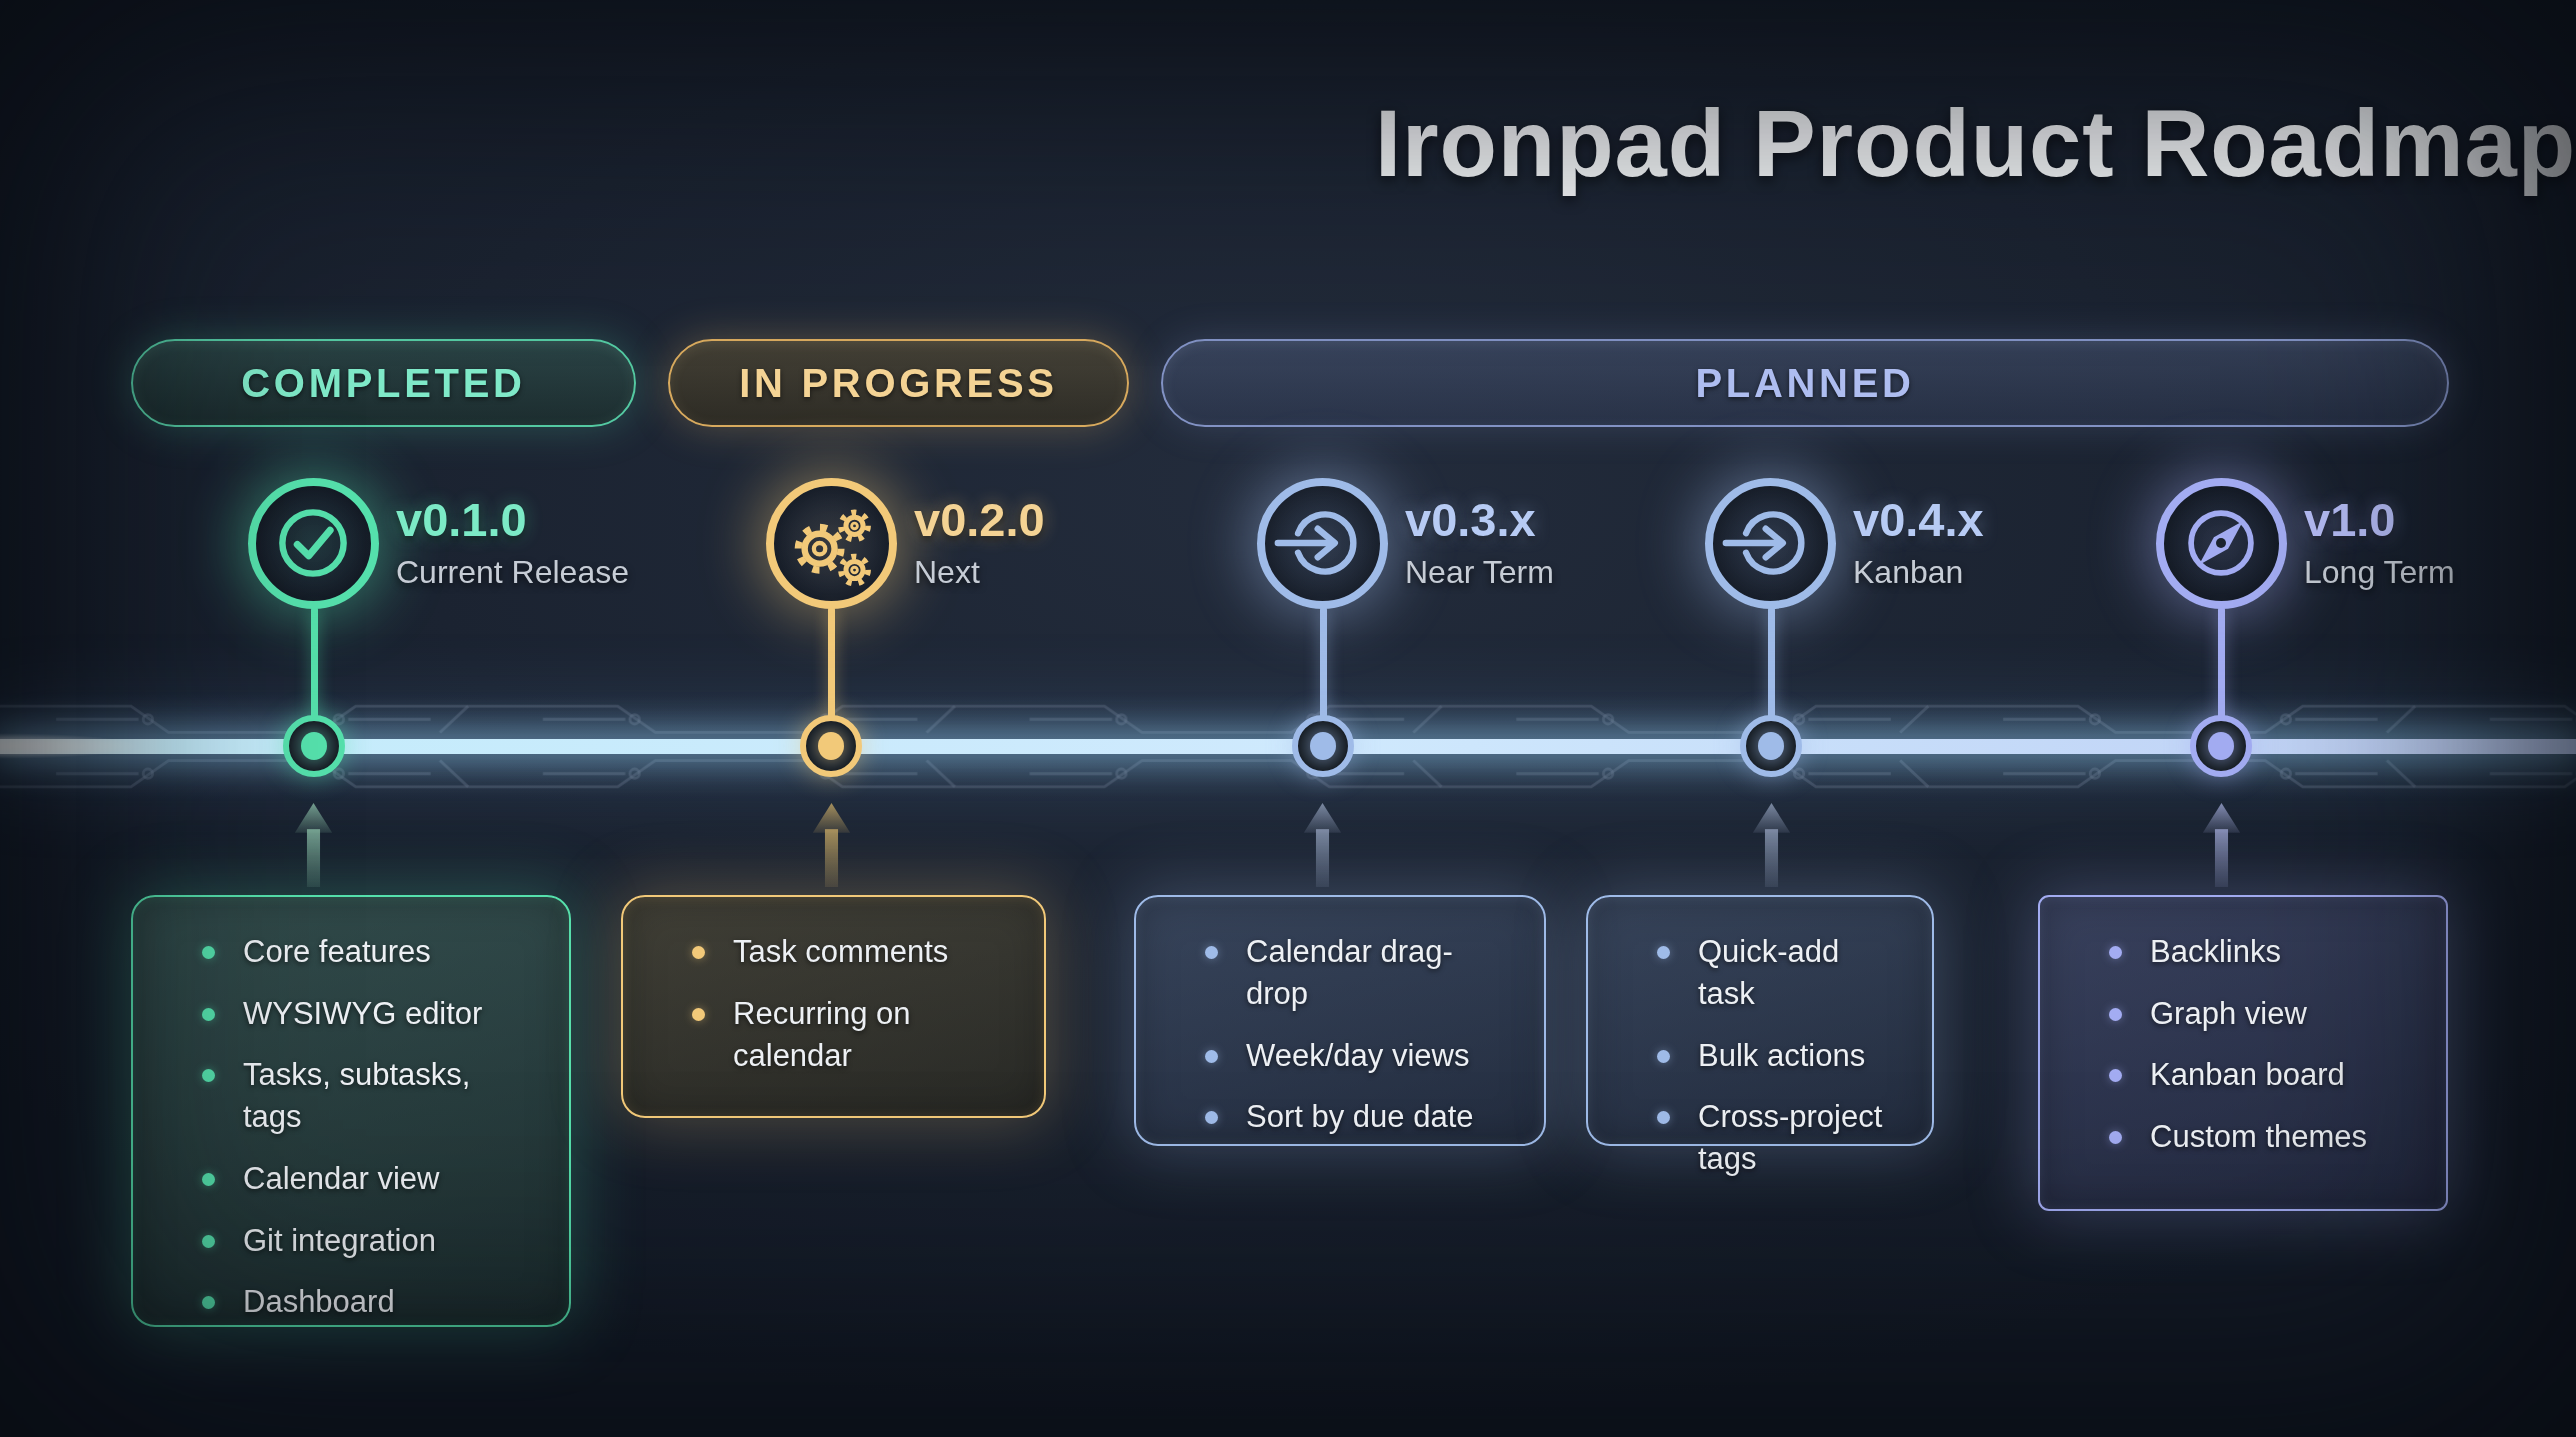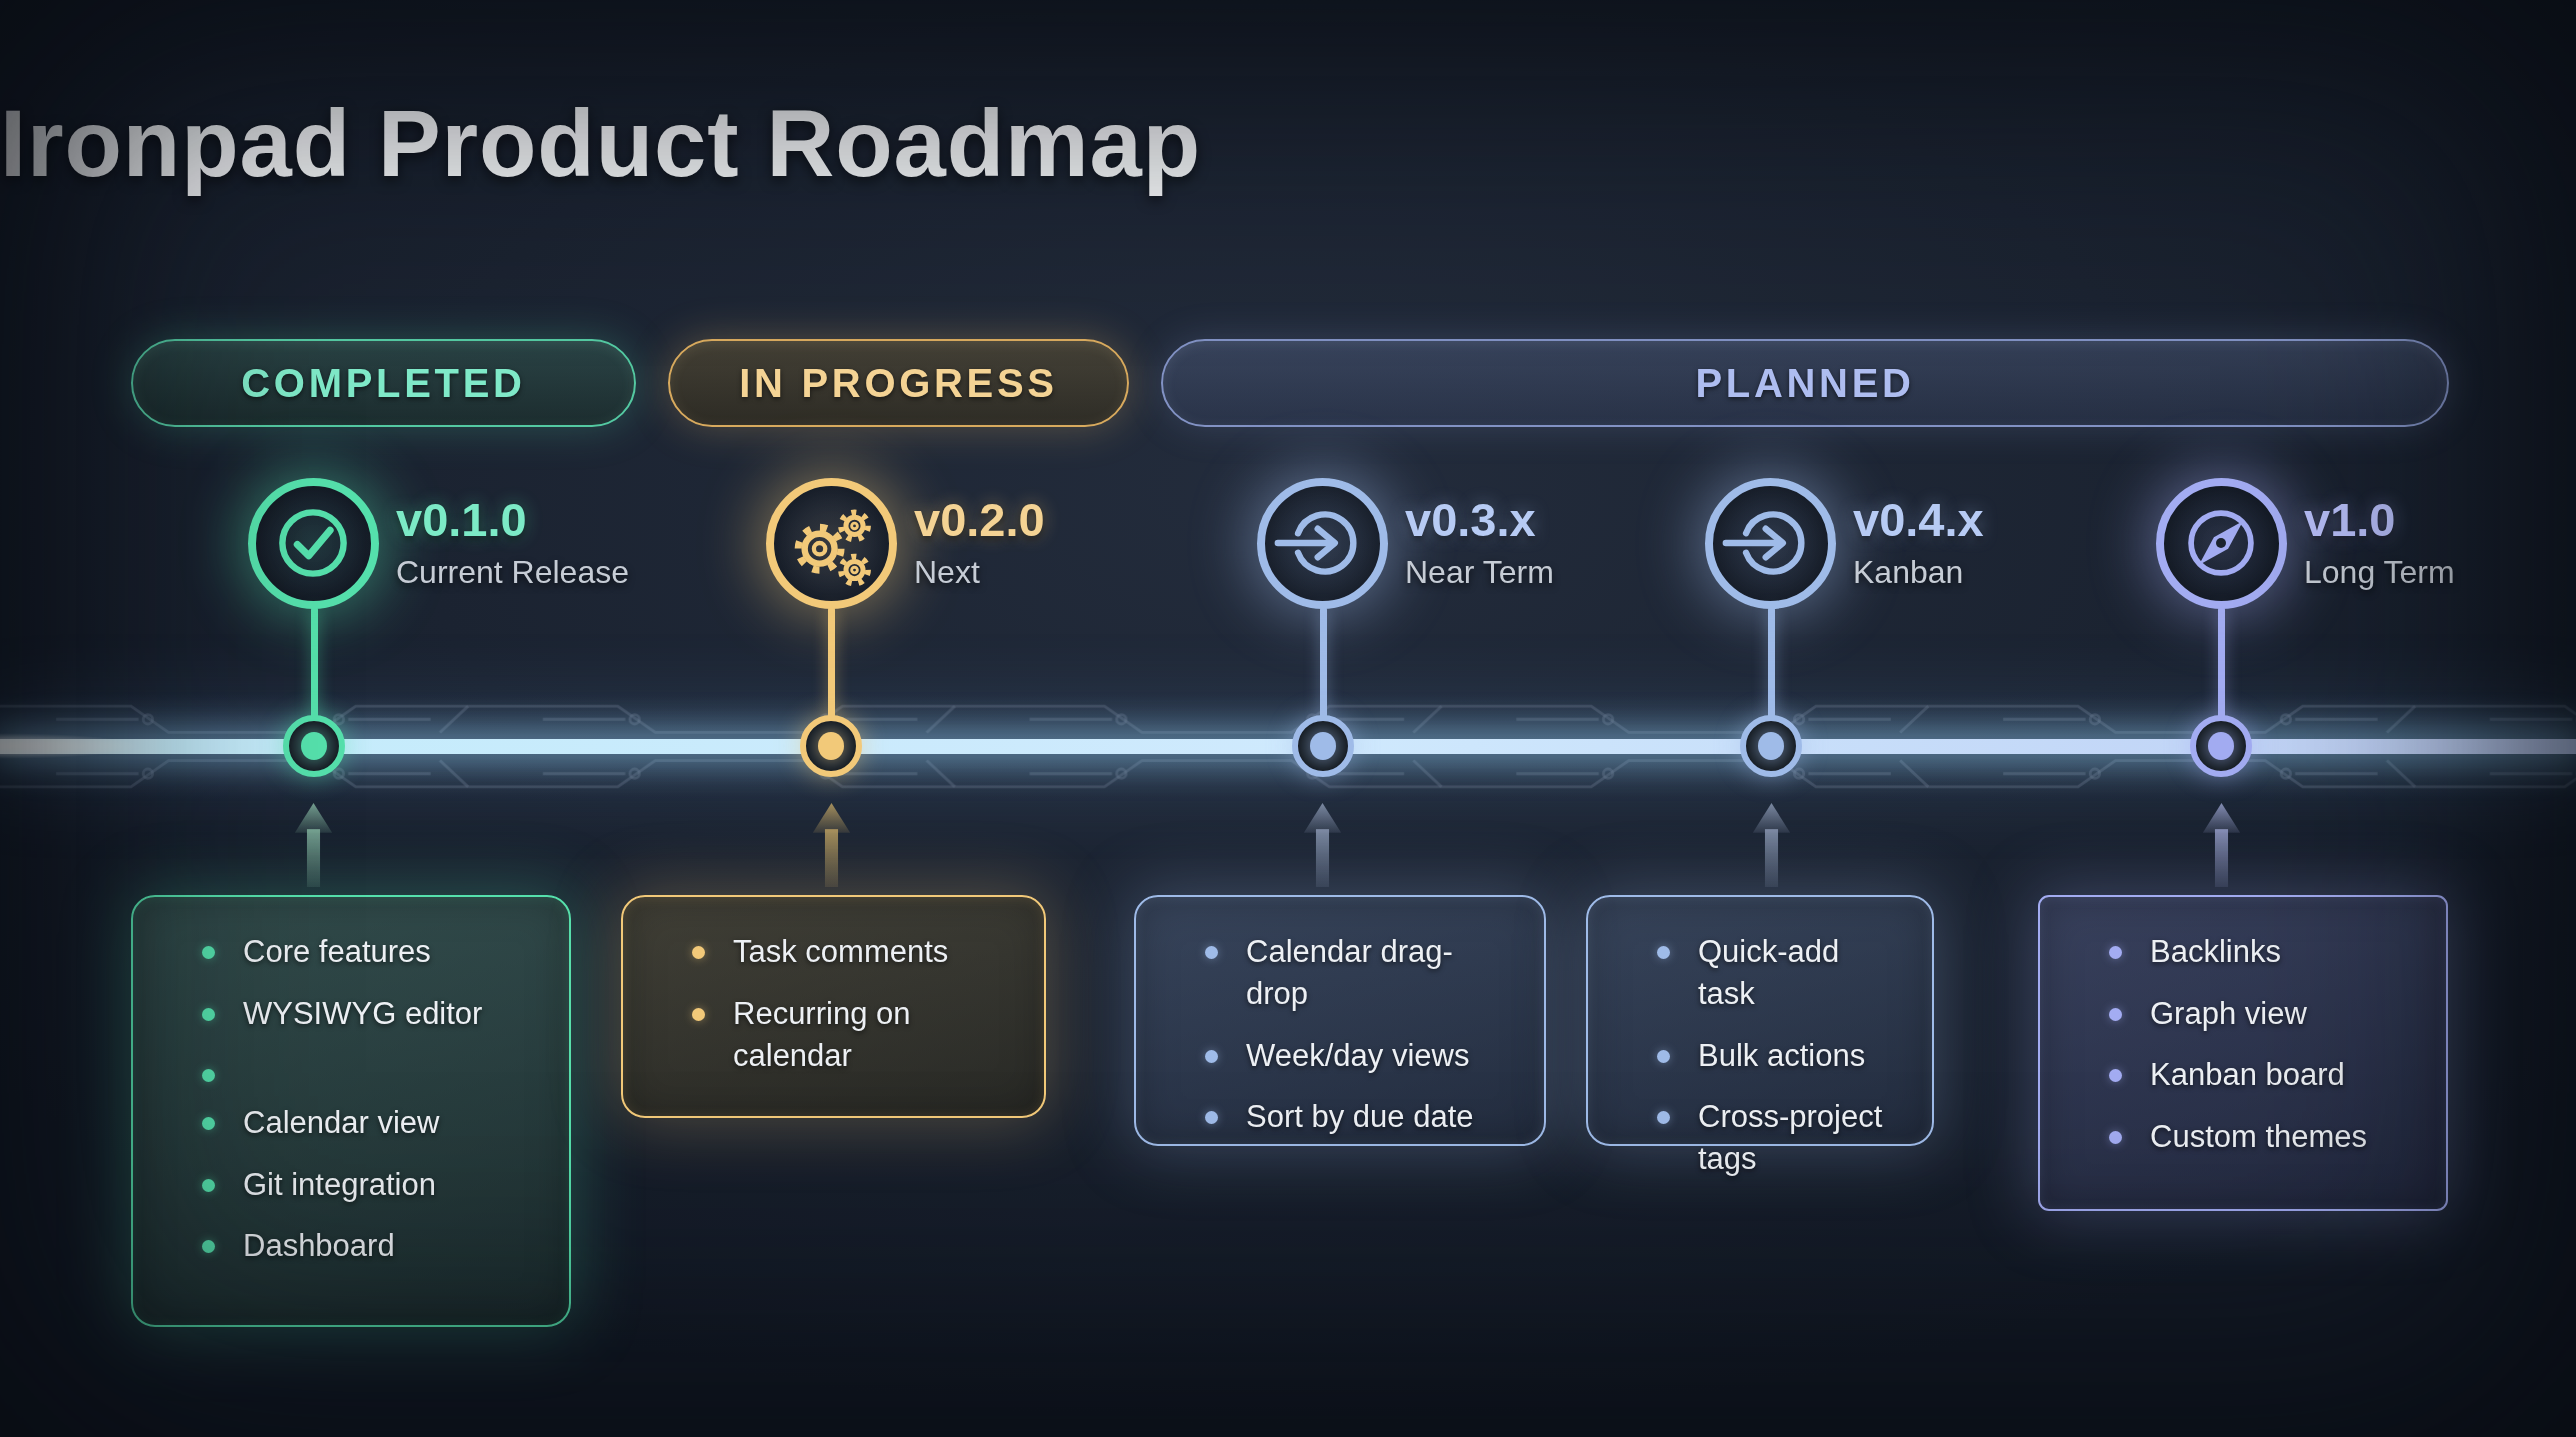--- a/index.html
+++ b/index.html
@@ -5,21 +5,21 @@
   html,body{margin:0;padding:0;background:#0e141d;overflow:hidden;}
   .stage{
     position:relative;width:2576px;height:1438px;overflow:hidden;
     background:radial-gradient(ellipse 1685px 936px at 50% 34%, #232c3c 0%, #1b2331 52%, #131a26 100%);
     font-family:"Liberation Sans","DejaVu Sans",sans-serif;
   }
   .vignette{position:absolute;inset:0;pointer-events:none;
     box-shadow:inset 0 0 243px 75px rgba(5,8,14,0.75);}
   
   .title{
-    position:absolute;top:90px;left:0;width:100%;text-align:left;
+    position:absolute;top:90px;left:0;width:100%;text-align:right;
     font-size:94px;font-weight:bold;color:#f7f9fb;letter-spacing:0.9px;
     text-shadow:0 3.7px 13px rgba(0,0,0,0.6);
   }
   
   .banner{
     position:absolute;top:339px;height:88px;border-radius:44px;
     display:flex;align-items:center;justify-content:center;
     font-size:40px;font-weight:bold;letter-spacing:3.7px;
     text-shadow:0 1.9px 5.6px rgba(0,0,0,0.55);
     box-sizing:border-box;
@@ -177,20 +177,21 @@
         <li>
             <span class="bullet"></span>
             <span class="ftext">Core features</span>
           </li>
         <li>
             <span class="bullet"></span>
             <span class="ftext">WYSIWYG editor</span>
           </li>
         <li>
             <span class="bullet"></span>
+            <span class="ftext">Tasks, subtasks, tags</span>
           </li>
         <li>
             <span class="bullet"></span>
             <span class="ftext">Calendar view</span>
           </li>
         <li>
             <span class="bullet"></span>
             <span class="ftext">Git integration</span>
           </li>
         <li>

